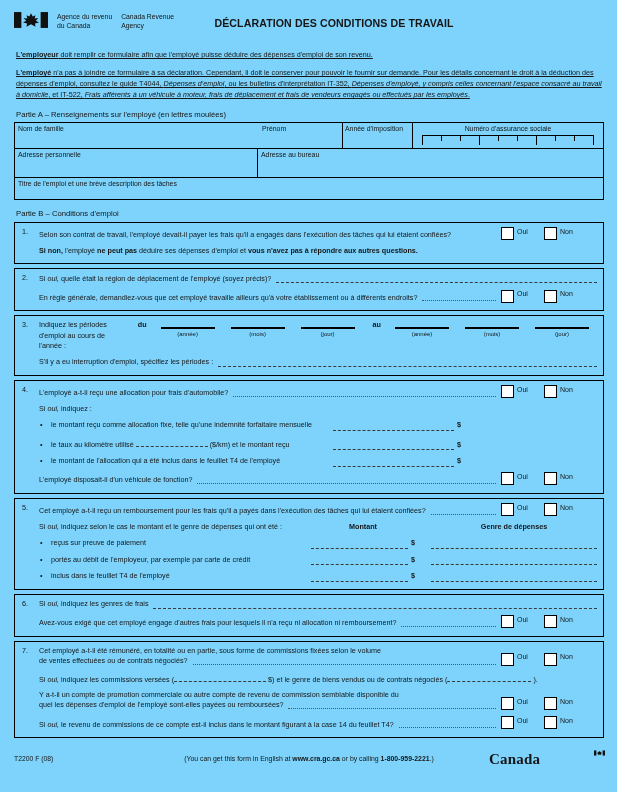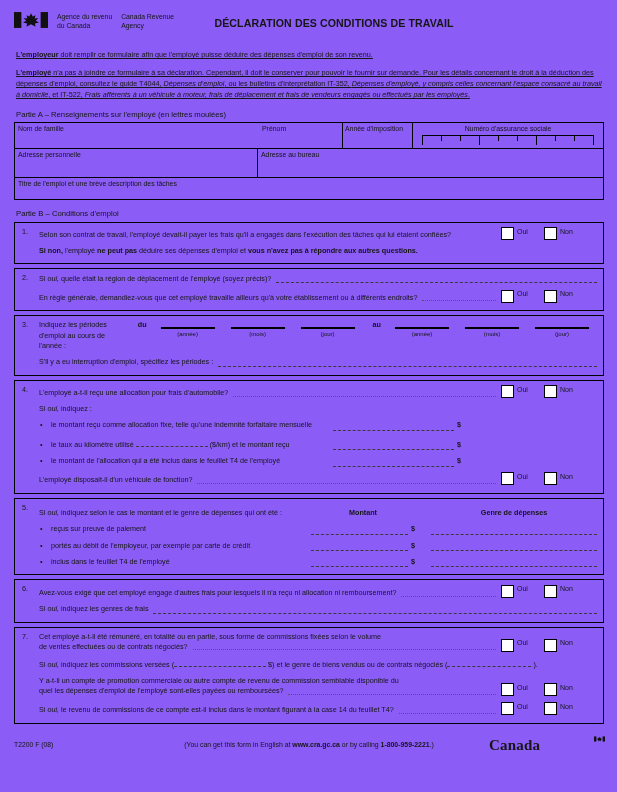--- a/index.html
+++ b/index.html
@@ -1,17 +1,17 @@
 <!DOCTYPE html>
 <html><head>
 <meta charset="utf-8">
 <style>
   html,body{margin:0;padding:0;background:#e8e8e8;}
   .page{
-    width:617px;height:792px;background:#8b5cf6;margin:0 auto;position:relative;
+    width:617px;height:792px;background:#7dd3fc;margin:0 auto;position:relative;
     box-sizing:border-box;padding:12px 13px 0 14px;
     font-family:"Liberation Sans","DejaVu Sans",sans-serif;color:#161616;
   }
   
   .header{position:relative;height:30px;}
   .logo{display:flex;gap:9px;align-items:flex-start;}
   .flag{width:34px;height:16px;fill:#111;}
   .agency{font-size:6.8px;line-height:1.3;padding-top:1px;}
   .form-title{position:absolute;left:320px;top:5px;transform:translateX(-50%);
     font-size:10.6px;font-weight:bold;white-space:nowrap;letter-spacing:.1px;}
@@ -288,20 +288,30 @@
           </span>
         </div>
       </div>
     </div>
   </div>
 
   <div class="qbox">
     <div class="qrow">
       <div class="qnum">5.</div>
       <div class="qmain">
+        <div class="cline">
+          <span>Cet employé a-t-il reçu un remboursement pour les frais qu'il a payés dans l'exécution des tâches qui lui étaient confiées?</span>
+          <span class="leader"></span>
+          <span class="cbg">
+            <span class="cb"></span>
+            <span class="cbl">Oui</span>
+            <span class="cb"></span>
+            <span class="cbl">Non</span>
+          </span>
+        </div>
         <div class="cline mt">
           <span class="hdrtext"><span>Si </span><span class="it">oui,</span><span> indiquez selon le cas le montant et le genre de dépenses qui ont été :</span></span>
           <span class="hamt">Montant</span>
           <span class="hgenre">Genre de dépenses</span>
         </div>
         <div class="brow">
           <span class="bullet">•</span>
           <span class="btext">reçus sur preuve de paiement</span>
           <span class="amt5">
               <span class="blank"></span>
@@ -335,32 +345,32 @@
         </div>
       </div>
     </div>
   </div>
 
   <div class="qbox">
     <div class="qrow">
       <div class="qnum">6.</div>
       <div class="qmain">
         <div class="cline">
-          <span>Avez-vous exigé que cet employé engage d'autres frais pour lesquels il n'a reçu ni allocation ni remboursement?</span>
-          <span class="leader"></span>
-          <span class="cbg">
-            <span class="cb"></span>
-            <span class="cbl">Oui</span>
-            <span class="cb"></span>
-            <span class="cbl">Non</span>
-          </span>
-        </div>
-        <div class="cline">
           <span><span>Si </span><span class="it">oui,</span><span> indiquez les genres de frais</span></span>
           <span class="blank grow"></span>
+        </div>
+        <div class="cline">
+          <span>Avez-vous exigé que cet employé engage d'autres frais pour lesquels il n'a reçu ni allocation ni remboursement?</span>
+          <span class="leader"></span>
+          <span class="cbg">
+            <span class="cb"></span>
+            <span class="cbl">Oui</span>
+            <span class="cb"></span>
+            <span class="cbl">Non</span>
+          </span>
         </div>
       </div>
     </div>
   </div>
 
   <div class="qbox">
     <div class="qrow">
       <div class="qnum">7.</div>
       <div class="qmain">
         <div class="cline">

